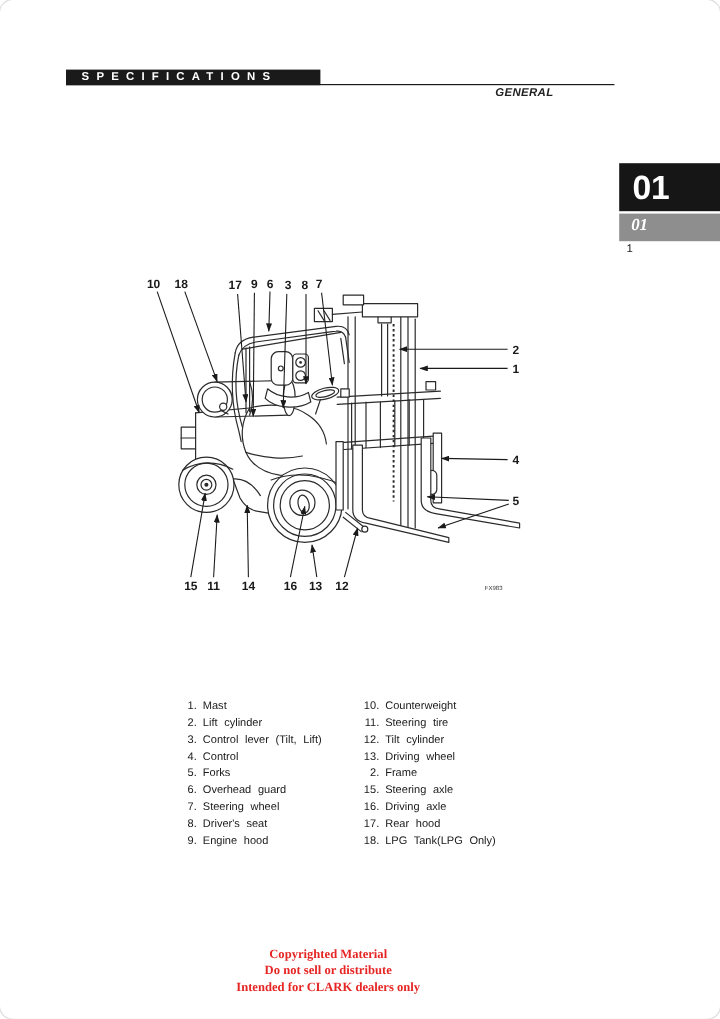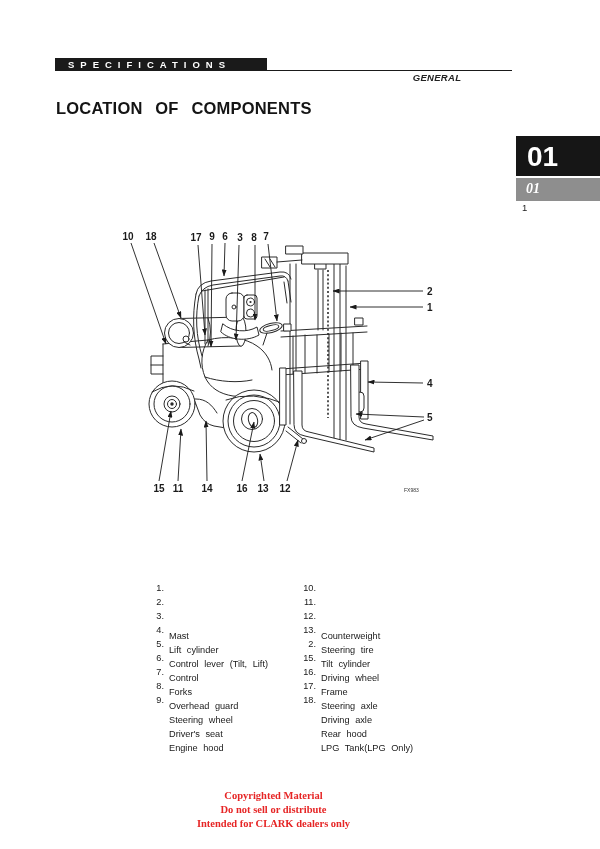--- a/index.html
+++ b/index.html
@@ -1,17 +1,17 @@
 <!DOCTYPE html>
 <html><head>
 <meta charset="utf-8">
 <style>
   html,body{margin:0;padding:0;background:#fff;}
   .page{position:relative;width:600px;height:849px;background:#fff;outline:1px solid #ddd;
-        font-family:"Liberation Sans",sans-serif;overflow:hidden;}
+        font-family:"Liberation Sans",sans-serif;overflow:hidden;border-radius:11px;}
 
   
   .spec-bar{position:absolute;left:55px;top:58px;width:212px;height:13px;background:#1a1a1a;
             color:#fff;font-size:9.5px;font-weight:bold;letter-spacing:6px;line-height:13.5px;
             padding-left:13px;box-sizing:border-box;white-space:nowrap;overflow:hidden;}
   .head-rule{position:absolute;left:55px;top:69.5px;width:457px;height:1.6px;background:#1a1a1a;}
   .general{position:absolute;left:362px;top:72px;width:150px;text-align:center;
            font-size:9.5px;font-style:italic;font-weight:bold;color:#222;letter-spacing:.3px;}
 
   .page-title{position:absolute;left:56px;top:99px;font-size:16.5px;font-weight:bold;color:#141414;
@@ -37,38 +37,37 @@
   .figcode{font-family:"Liberation Sans",sans-serif;font-size:5px;fill:#333;}
 
   
   .comp-col{position:absolute;top:581px;}
   #col-left{left:155px;}
   #col-right{left:301px;}
   .li{display:flex;height:14px;line-height:14px;font-size:9.2px;color:#191919;}
   .li .num{text-align:right;margin-right:5px;}
   .w1{width:9px;}
   .w2{width:15px;}
-  .li .lbl{word-spacing:3px;white-space:nowrap;margin-top:48px;}
+  .li .lbl{word-spacing:3px;white-space:nowrap;}
 
   
   .footer{position:absolute;left:0;top:789px;width:547px;text-align:center;
           font-family:"Liberation Serif",serif;font-weight:bold;font-size:10.5px;line-height:14px;}
 </style>
 </head>
 <body>
 
 <div class="page">
 
   <div class="spec-bar">
     <span>SPECIFICATIONS</span>
   </div>
   <div class="head-rule"></div>
   <div class="general">GENERAL</div>
 
-  <div class="page-title">LOCATION OF COMPONENTS</div>
 
   <div class="tab-black">01</div>
   <div class="tab-gray">01</div>
   <div class="tab-pagenum">1</div>
 
   <svg class="diagram" width="370" height="285" viewBox="95 225 370 285">
     <defs>
       <marker id="ah" markerWidth="7" markerHeight="5" refX="6.5" refY="2.5" orient="auto" markerUnits="userSpaceOnUse">
         <path d="M0,0 L7,2.5 L0,5 Z" fill="#1a1a1a"></path>
       </marker>

